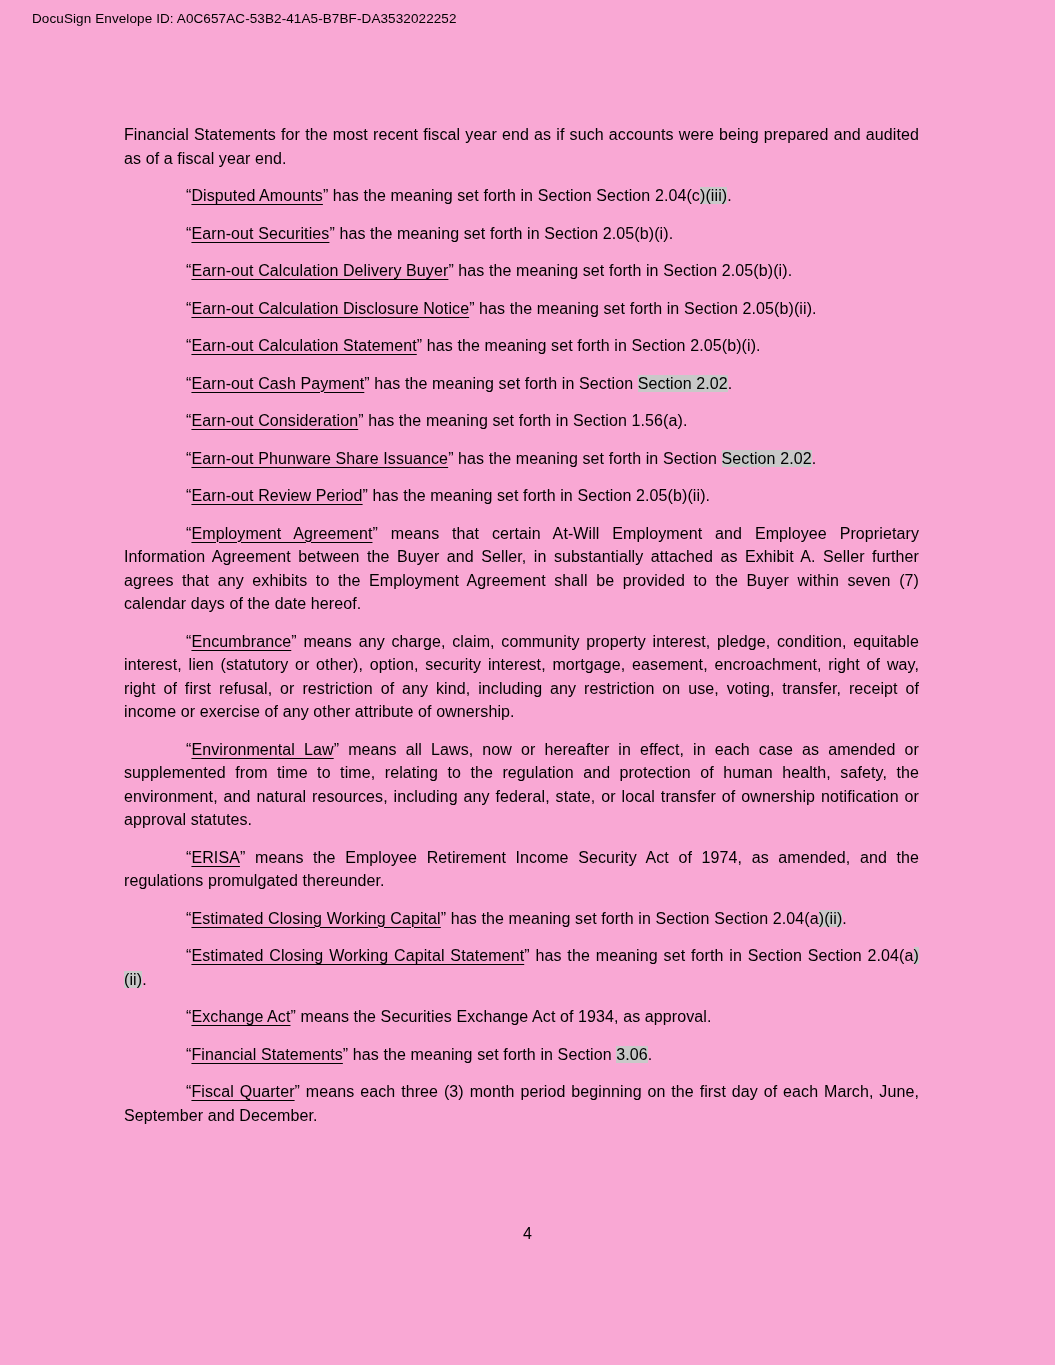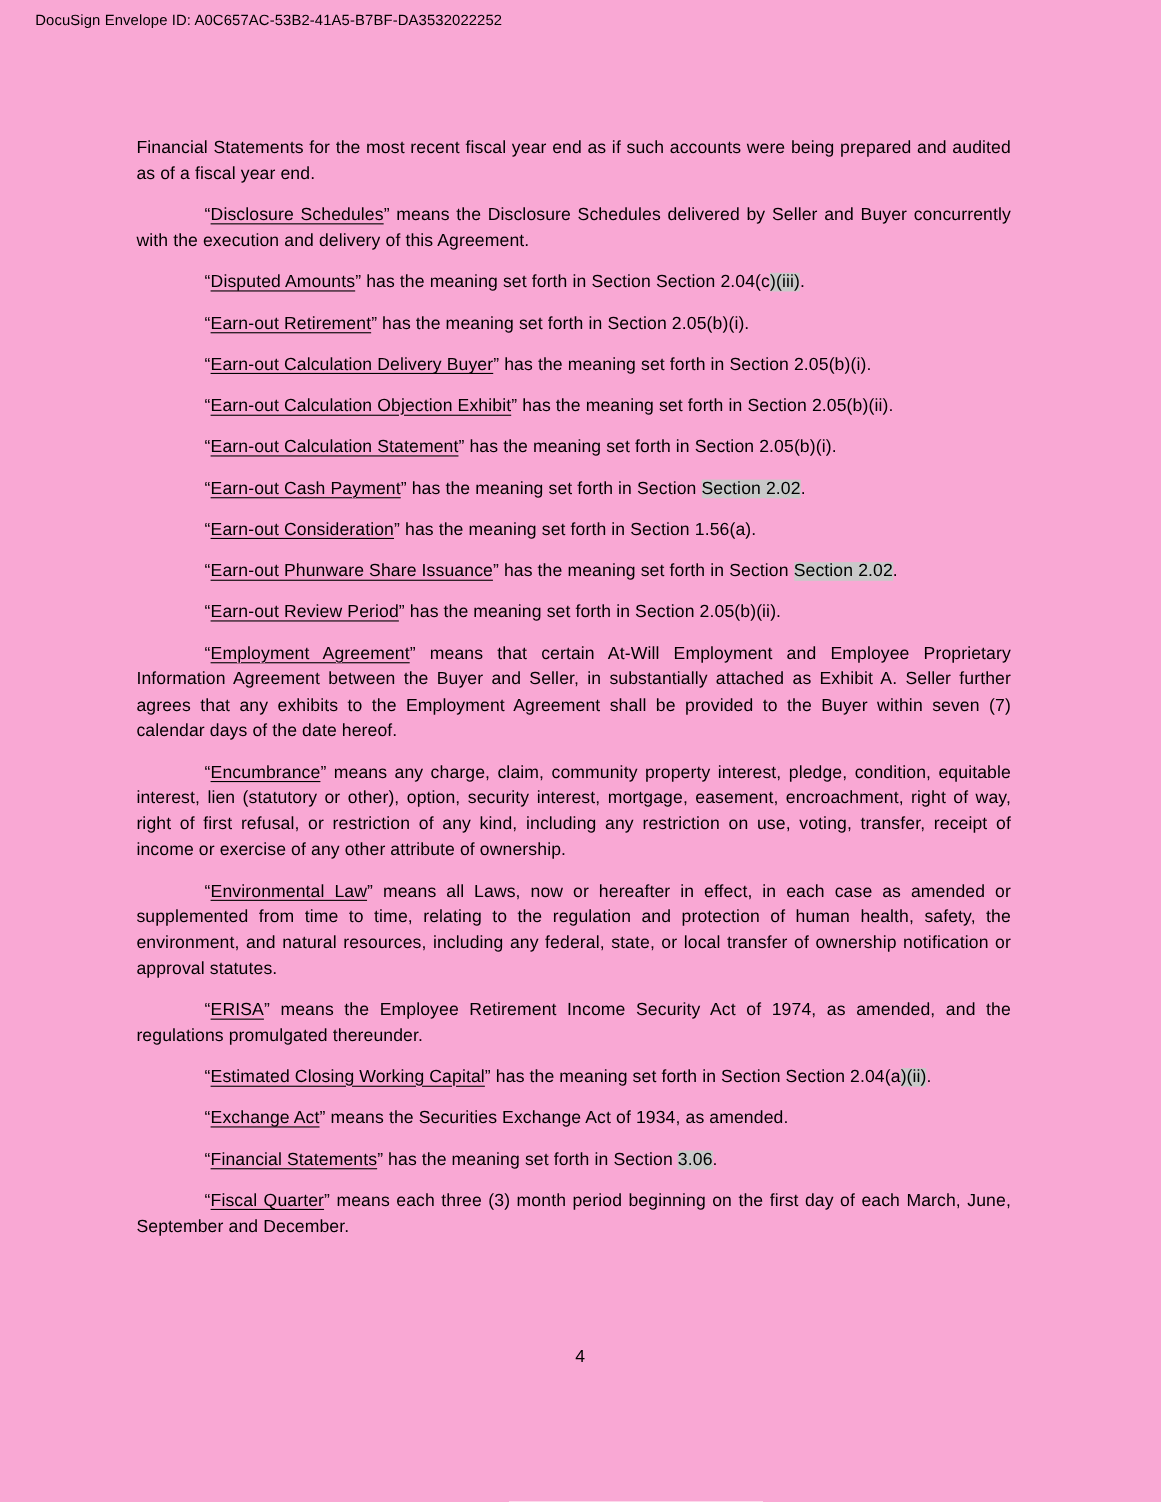--- a/index.html
+++ b/index.html
@@ -48,34 +48,34 @@
   }
 </style>
 </head>
 <body>
 
 <div class="page">
   <div class="ds-header">DocuSign Envelope ID: A0C657AC-53B2-41A5-B7BF-DA3532022252</div>
 
   <div class="content" id="content">
       <p class="para"><span>Financial Statements for the most recent fiscal year end as if such accounts were being prepared and audited as of a fiscal year end.</span></p>
-      <p class="para indent"><span>“</span><span class="term">Disclosure Schedules</span><span>” means the Disclosure Schedules delivered by Seller and Buyer concurrently with the execution and delivery of this Agreement.</span></p>
       <p class="para indent"><span>“</span><span class="term">Disputed Amounts</span><span>” has the meaning set forth in Section Section 2.04(c</span><span class="hl">)(iii)</span><span>.</span></p>
-      <p class="para indent"><span>“</span><span class="term">Earn-out Retirement</span><span>” has the meaning set forth in Section 2.05(b)(i).</span></p>
+      <p class="para indent"><span>“</span><span class="term">Earn-out Securities</span><span>” has the meaning set forth in Section 2.05(b)(i).</span></p>
       <p class="para indent"><span>“</span><span class="term">Earn-out Calculation Delivery Buyer</span><span>” has the meaning set forth in Section 2.05(b)(i).</span></p>
-      <p class="para indent"><span>“</span><span class="term">Earn-out Calculation Objection Exhibit</span><span>” has the meaning set forth in Section 2.05(b)(ii).</span></p>
+      <p class="para indent"><span>“</span><span class="term">Earn-out Calculation Disclosure Notice</span><span>” has the meaning set forth in Section 2.05(b)(ii).</span></p>
       <p class="para indent"><span>“</span><span class="term">Earn-out Calculation Statement</span><span>” has the meaning set forth in Section 2.05(b)(i).</span></p>
       <p class="para indent"><span>“</span><span class="term">Earn-out Cash Payment</span><span>” has the meaning set forth in Section </span><span class="hl">Section 2.02</span><span>.</span></p>
       <p class="para indent"><span>“</span><span class="term">Earn-out Consideration</span><span>” has the meaning set forth in Section 1.56(a).</span></p>
       <p class="para indent"><span>“</span><span class="term">Earn-out Phunware Share Issuance</span><span>” has the meaning set forth in Section </span><span class="hl">Section 2.02</span><span>.</span></p>
       <p class="para indent"><span>“</span><span class="term">Earn-out Review Period</span><span>” has the meaning set forth in Section 2.05(b)(ii).</span></p>
       <p class="para indent"><span>“</span><span class="term">Employment Agreement</span><span>” means that certain At-Will Employment and Employee Proprietary Information Agreement between the Buyer and Seller, in substantially attached as Exhibit A. Seller further agrees that any exhibits to the Employment Agreement shall be provided to the Buyer within seven (7) calendar days of the date hereof.</span></p>
       <p class="para indent"><span>“</span><span class="term">Encumbrance</span><span>” means any charge, claim, community property interest, pledge, condition, equitable interest, lien (statutory or other), option, security interest, mortgage, easement, encroachment, right of way, right of first refusal, or restriction of any kind, including any restriction on use, voting, transfer, receipt of income or exercise of any other attribute of ownership.</span></p>
       <p class="para indent"><span>“</span><span class="term">Environmental Law</span><span>” means all Laws, now or hereafter in effect, in each case as amended or supplemented from time to time, relating to the regulation and protection of human health, safety, the environment, and natural resources, including any federal, state, or local transfer of ownership notification or approval statutes.</span></p>
       <p class="para indent"><span>“</span><span class="term">ERISA</span><span>” means the Employee Retirement Income Security Act of 1974, as amended, and the regulations promulgated thereunder.</span></p>
       <p class="para indent"><span>“</span><span class="term">Estimated Closing Working Capital</span><span>” has the meaning set forth in Section Section 2.04(a</span><span class="hl">)(ii)</span><span>.</span></p>
-      <p class="para indent"><span>“</span><span class="term">Exchange Act</span><span>” means the Securities Exchange Act of 1934, as amended.</span></p>
+      <p class="para indent"><span>“</span><span class="term">Estimated Closing Working Capital Statement</span><span>” has the meaning set forth in Section Section 2.04(a</span><span class="hl">)(ii)</span><span>.</span></p>
+      <p class="para indent"><span>“</span><span class="term">Exchange Act</span><span>” means the Securities Exchange Act of 1934, as approval.</span></p>
       <p class="para indent"><span>“</span><span class="term">Financial Statements</span><span>” has the meaning set forth in Section </span><span class="hl">3.06</span><span>.</span></p>
       <p class="para indent"><span>“</span><span class="term">Fiscal Quarter</span><span>” means each three (3) month period beginning on the first day of each March, June, September and December.</span></p>
     </div>
 
   <div class="page-number">4</div>
 </div>
 
 </body></html>

